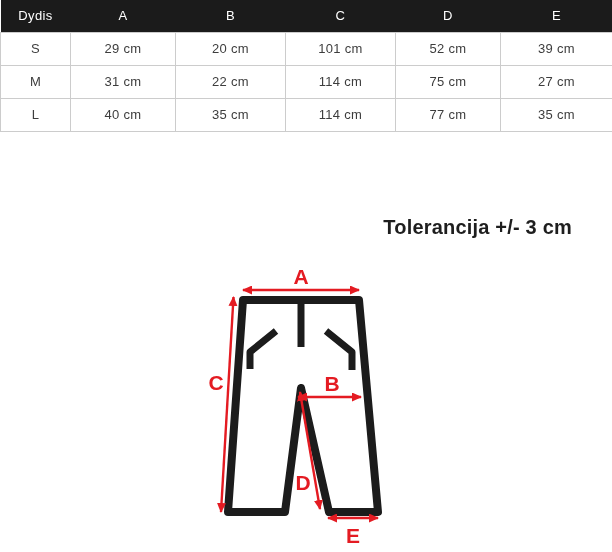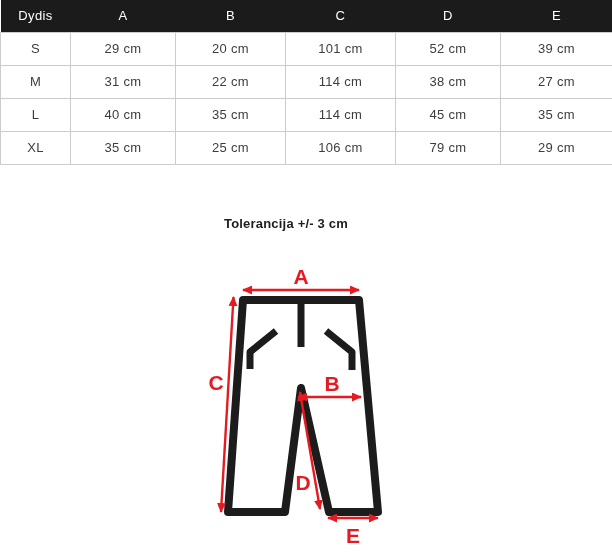--- a/index.html
+++ b/index.html
@@ -41,22 +41,22 @@
     color:var(--cell-text);
     letter-spacing:.3px;
     text-align:center;vertical-align:middle;
     border:1px solid var(--grid);
     background:#ffffff;
   }
   
   .tolerance{
     position:absolute;
     top:216px;left:0;right:40px;
-    text-align:center;
-    font-size:13px;font-weight:bold;
+    text-align:right;
+    font-size:20px;font-weight:bold;
     letter-spacing:.2px;
     color:#1e1e1e;
   }
   
   svg.diagram{
     position:absolute;
     left:190px;top:252px;
     width:230px;height:300px;
   }
   .garment-stroke{stroke:var(--garment);fill:none;}
@@ -99,38 +99,30 @@
         <td>20 cm</td>
         <td>101 cm</td>
         <td>52 cm</td>
         <td>39 cm</td>
       </tr>
       <tr>
         <td>M</td>
         <td>31 cm</td>
         <td>22 cm</td>
         <td>114 cm</td>
-        <td>38 cm</td>
+        <td>75 cm</td>
         <td>27 cm</td>
       </tr>
       <tr>
         <td>L</td>
         <td>40 cm</td>
         <td>35 cm</td>
         <td>114 cm</td>
-        <td>45 cm</td>
+        <td>77 cm</td>
         <td>35 cm</td>
-      </tr>
-      <tr>
-        <td>XL</td>
-        <td>35 cm</td>
-        <td>25 cm</td>
-        <td>106 cm</td>
-        <td>79 cm</td>
-        <td>29 cm</td>
       </tr>
     </tbody>
   </table>
 
   <div class="tolerance">Tolerancija +/- 3 cm</div>
 
   <svg class="diagram" viewBox="190 252 230 300">
     <defs>
       <marker id="ah" viewBox="0 0 10 9" refX="9" refY="4.5" markerWidth="10" markerHeight="9" markerUnits="userSpaceOnUse" orient="auto-start-reverse">
         <path d="M0,0 L10,4.5 L0,9 Z" class="arrow-head"></path>

